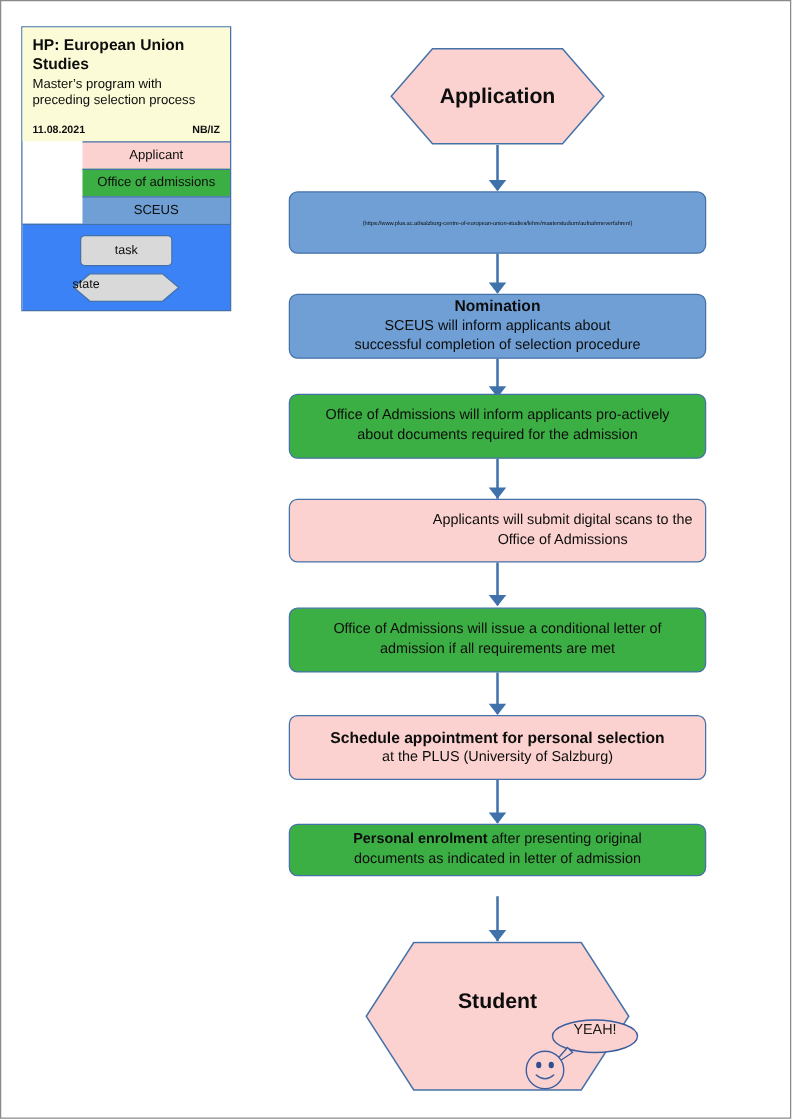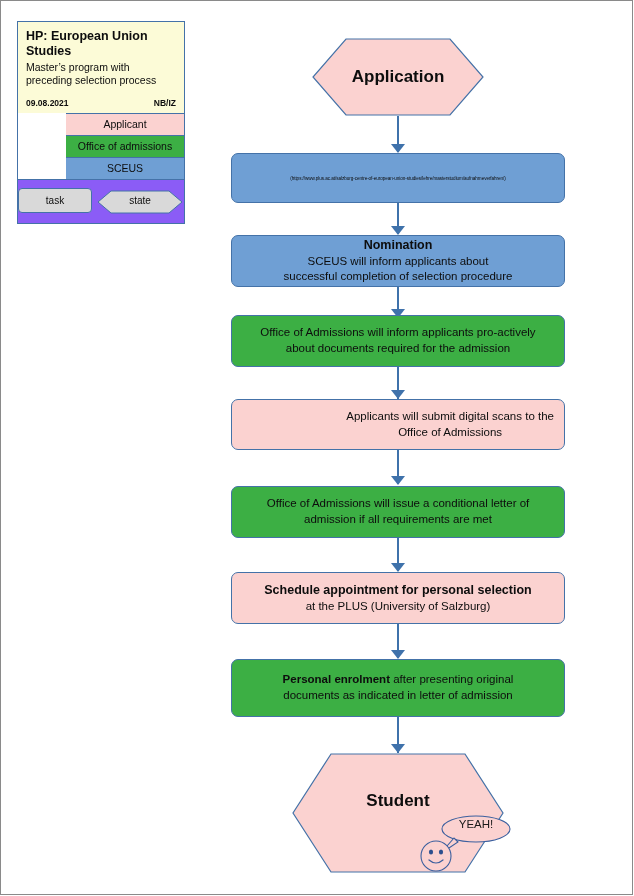--- a/index.html
+++ b/index.html
@@ -65,44 +65,44 @@
     margin-left: 48px;
   }
   .band-applicant { background: #fbd2d0; }
   .band-office    { background: #3caf44; }
   .band-sceus     { background: #6f9fd4; }
 
   .legend-shapes {
     border-top: 1px solid #4472a8;
     padding: 8px 0 10px 0;
     display: flex;
-    flex-direction: row;
+    flex-direction: column;
     align-items: center;
     gap: 5px;
-    background: #8b5cf6;
+    background: #3b82f6;
   }
   .shape-task {
     width: 72px;
     height: 23px;
     background: #d9d9d9;
     border: 1px solid #4472a8;
     border-radius: 4px;
     font-size: 10px;
     display: flex;
     align-items: center;
     justify-content: center;
   }
   .shape-state {
     position: relative;
     width: 86px;
     height: 20px;
     font-size: 10px;
     display: flex;
     align-items: center;
-    justify-content: center;
+    justify-content: flex-start;
   }
   .shape-state svg { position: absolute; left: 0; top: 0; }
   .shape-state span { position: relative; }
 
   
   .flow {
     position: absolute;
     left: 231px;
     top: 0;
     width: 334px;
@@ -193,21 +193,21 @@
 <body>
 
 <div class="page-border"></div>
 
 <div class="legend">
   <div class="legend-head">
     <div class="legend-title">HP: European Union Studies</div>
     <div class="legend-sub" style="white-space:pre-line">Master’s program with
 preceding selection process</div>
     <div class="legend-meta">
-      <span>09.08.2021</span>
+      <span>11.08.2021</span>
       <span>NB/IZ</span>
     </div>
   </div>
   <div class="legend-band band-applicant">Applicant</div>
   <div class="legend-band band-office">Office of admissions</div>
   <div class="legend-band band-sceus">SCEUS</div>
   <div class="legend-shapes">
     <div class="shape-task">task</div>
     <div class="shape-state">
       <svg width="86" height="24" viewBox="0 0 86 24">
@@ -277,21 +277,21 @@
   <div class="node pink" style="top:572px;height:52px;">
     <div>
       <span class="title">Schedule appointment for personal selection</span>
       <span>at the PLUS (University of Salzburg)</span>
     </div>
   </div>
 
   <div class="conn" style="top:624px;height:34px;"></div>
   <div class="arrowhead" style="top:650px;"></div>
 
-  <div class="node green" style="top:659px;height:58px;">
+  <div class="node green" style="top:659px;height:42px;">
     <div>
       <b>Personal enrolment</b><span style="white-space:pre-line"> after presenting original
 documents as indicated in letter of admission</span>
     </div>
   </div>
 
   <div class="conn" style="top:717px;height:36px;"></div>
   <div class="arrowhead" style="top:744px;"></div>
 
   <div class="hex" style="top:753px;height:120px;">

